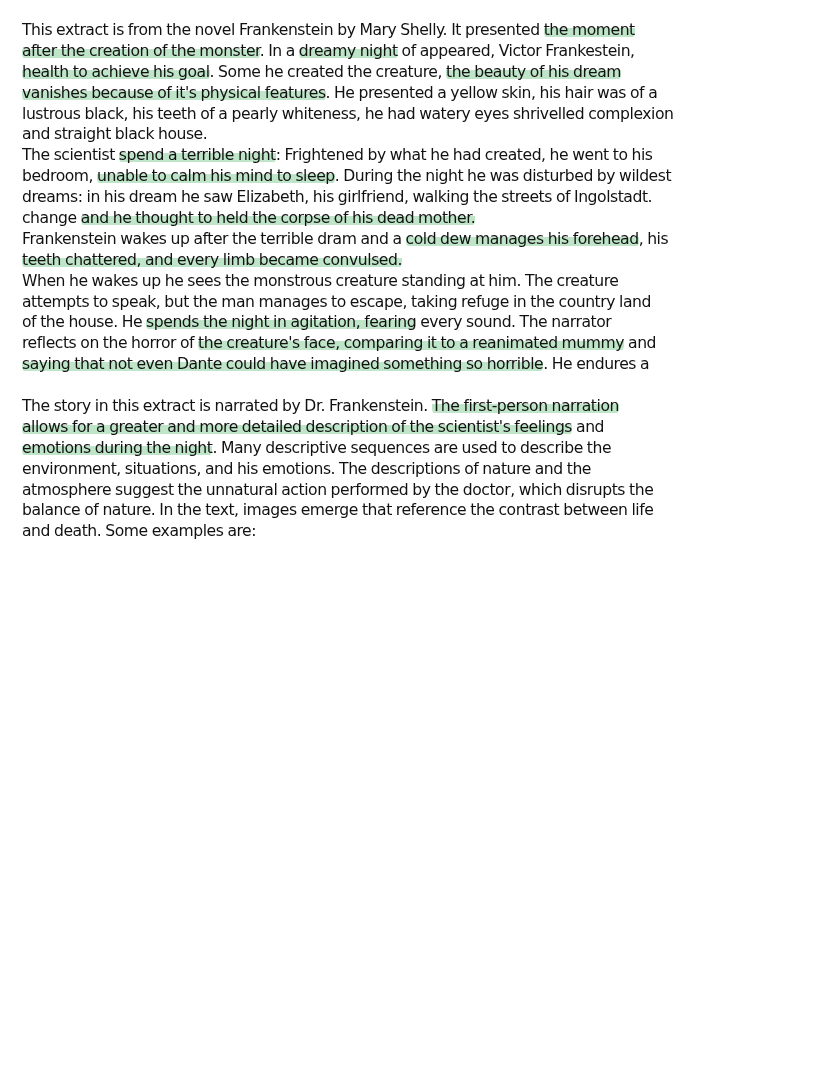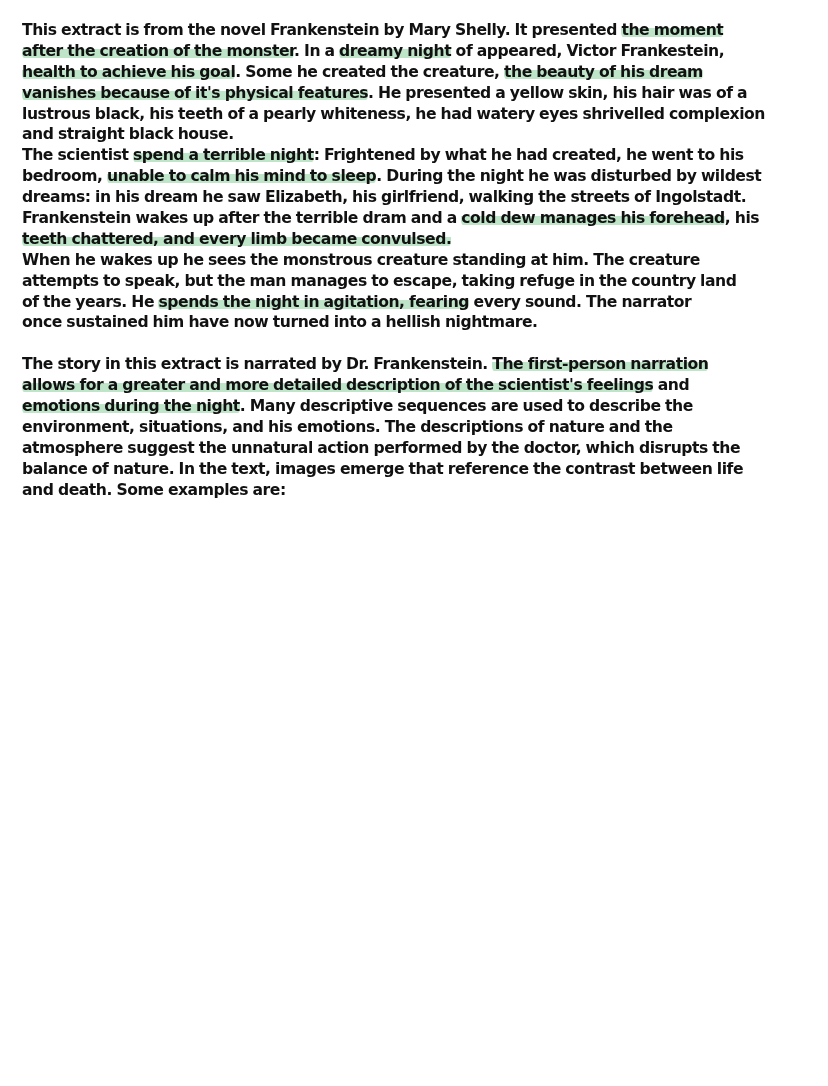--- a/index.html
+++ b/index.html
@@ -12,21 +12,21 @@
       height: 1086px;
       position: relative;
       overflow: hidden;
     }
     .page {
       position: absolute;
       left: 22px;
       top: 20px;
       width: 795px;
       font-family: "DejaVu Sans", sans-serif;
-      font-weight: bold;
+      font-weight: normal;
       font-size: 15.6px;
       line-height: 20.9px;
       color: #111111;
       letter-spacing: -0.45px;
       word-spacing: -0.5px;
     }
     .line {
       white-space: nowrap;
       display: block;
       height: 20.9px;
@@ -46,26 +46,28 @@
     <div class="paragraph">
       <span class="line"><span>This extract is from the novel Frankenstein by Mary Shelly. It presented </span><span class="hl">the moment</span></span>
       <span class="line"><span class="hl">after the creation of the monster</span><span>. In a </span><span class="hl">dreamy night</span><span> of appeared, Victor Frankestein,</span></span>
       <span class="line"><span class="hl">health to achieve his goal</span><span>. Some he created the creature, </span><span class="hl">the beauty of his dream</span></span>
       <span class="line"><span class="hl">vanishes because of it's physical features</span><span>. He presented a yellow skin, his hair was of a</span></span>
       <span class="line"><span>lustrous black, his teeth of a pearly whiteness, he had watery eyes shrivelled complexion</span></span>
       <span class="line"><span>and straight black house.</span></span>
       <span class="line"><span>The scientist </span><span class="hl">spend a terrible night</span><span>: Frightened by what he had created, he went to his</span></span>
       <span class="line"><span>bedroom, </span><span class="hl">unable to calm his mind to sleep</span><span>. During the night he was disturbed by wildest</span></span>
       <span class="line"><span>dreams: in his dream he saw Elizabeth, his girlfriend, walking the streets of Ingolstadt.</span></span>
+      <span class="line"><span>change </span><span class="hl">and he thought to held the corpse of his dead mother.</span></span>
       <span class="line"><span>Frankenstein wakes up after the terrible dram and a </span><span class="hl">cold dew manages his forehead</span><span>, his</span></span>
       <span class="line"><span class="hl">teeth chattered, and every limb became convulsed.</span></span>
       <span class="line"><span>When he wakes up he sees the monstrous creature standing at him. The creature</span></span>
       <span class="line"><span>attempts to speak, but the man manages to escape, taking refuge in the country land</span></span>
-      <span class="line"><span>of the years. He </span><span class="hl">spends the night in agitation, fearing</span><span> every sound. The narrator</span></span>
-      <span class="line"><span>once sustained him have now turned into a hellish nightmare.</span></span>
+      <span class="line"><span>of the house. He </span><span class="hl">spends the night in agitation, fearing</span><span> every sound. The narrator</span></span>
+      <span class="line"><span>reflects on the horror of </span><span class="hl">the creature's face, comparing it to a reanimated mummy</span><span> and</span></span>
+      <span class="line"><span class="hl">saying that not even Dante could have imagined something so horrible</span><span>. He endures a</span></span>
     </div>
     <div class="gap"></div>
     <div class="paragraph">
       <span class="line"><span>The story in this extract is narrated by Dr. Frankenstein. </span><span class="hl">The first-person narration</span></span>
       <span class="line"><span class="hl">allows for a greater and more detailed description of the scientist's feelings</span><span> and</span></span>
       <span class="line"><span class="hl">emotions during the night</span><span>. Many descriptive sequences are used to describe the</span></span>
       <span class="line"><span>environment, situations, and his emotions. The descriptions of nature and the</span></span>
       <span class="line"><span>atmosphere suggest the unnatural action performed by the doctor, which disrupts the</span></span>
       <span class="line"><span>balance of nature. In the text, images emerge that reference the contrast between life</span></span>
       <span class="line"><span>and death. Some examples are:</span></span>

